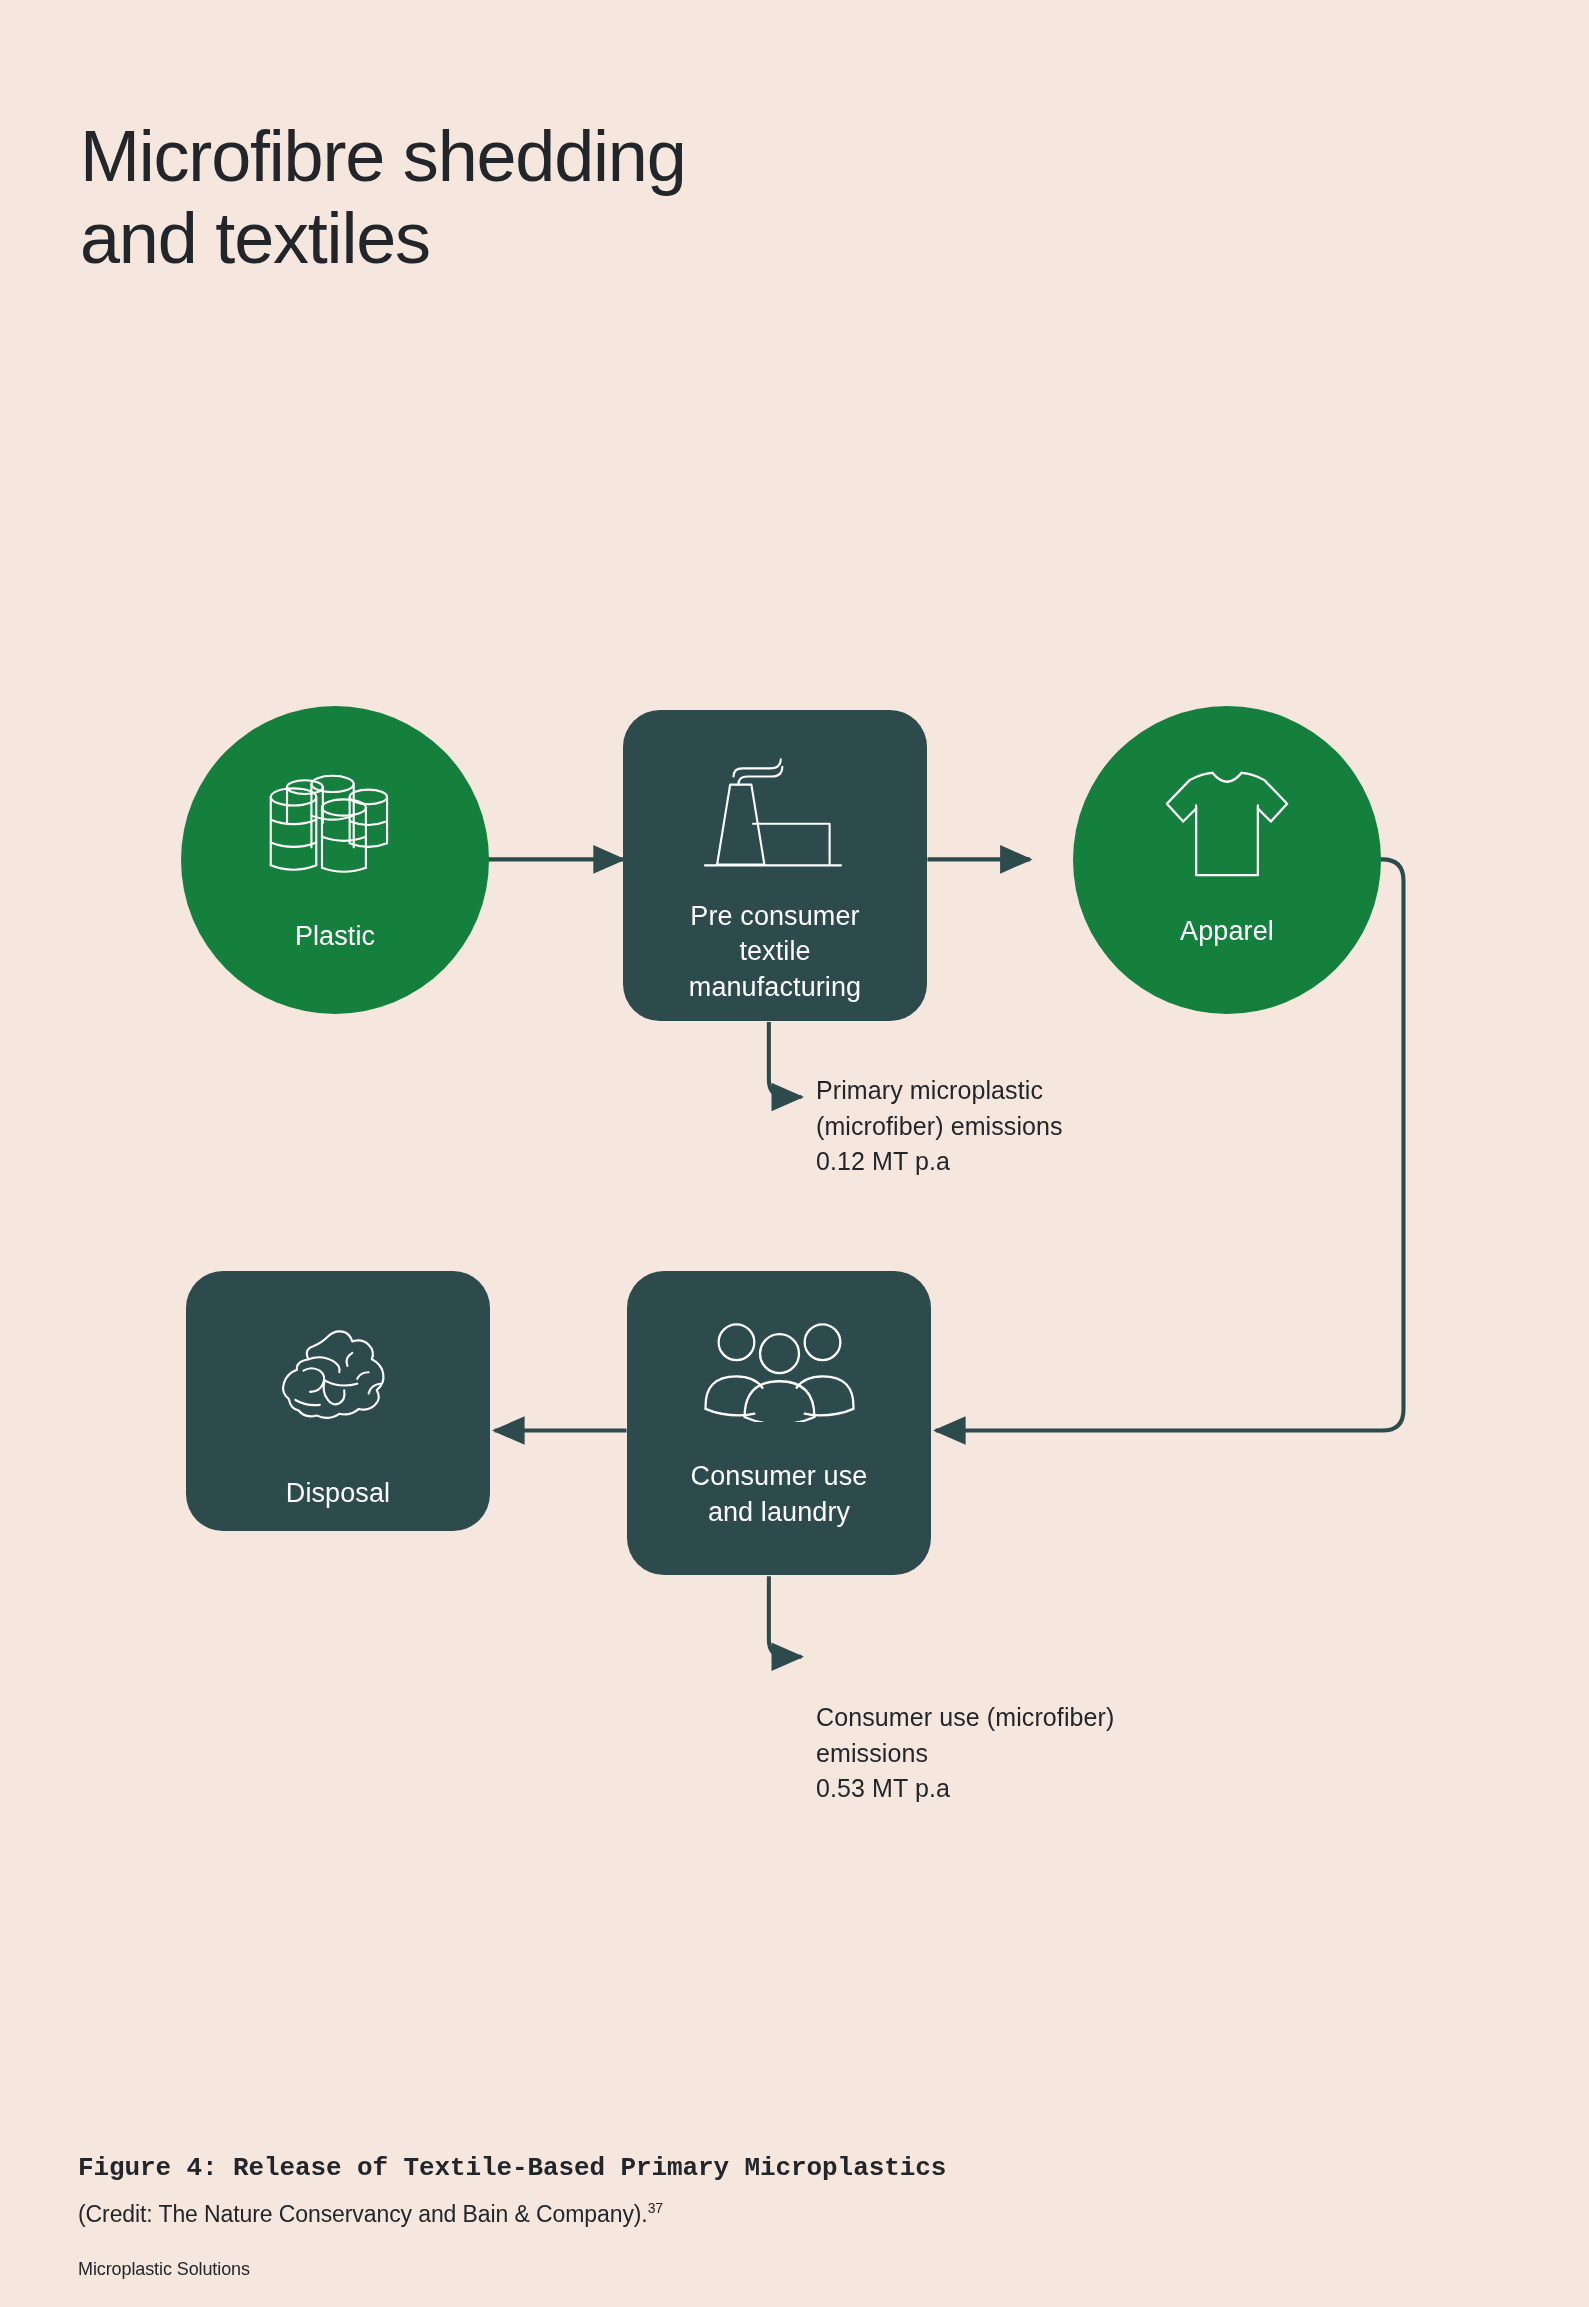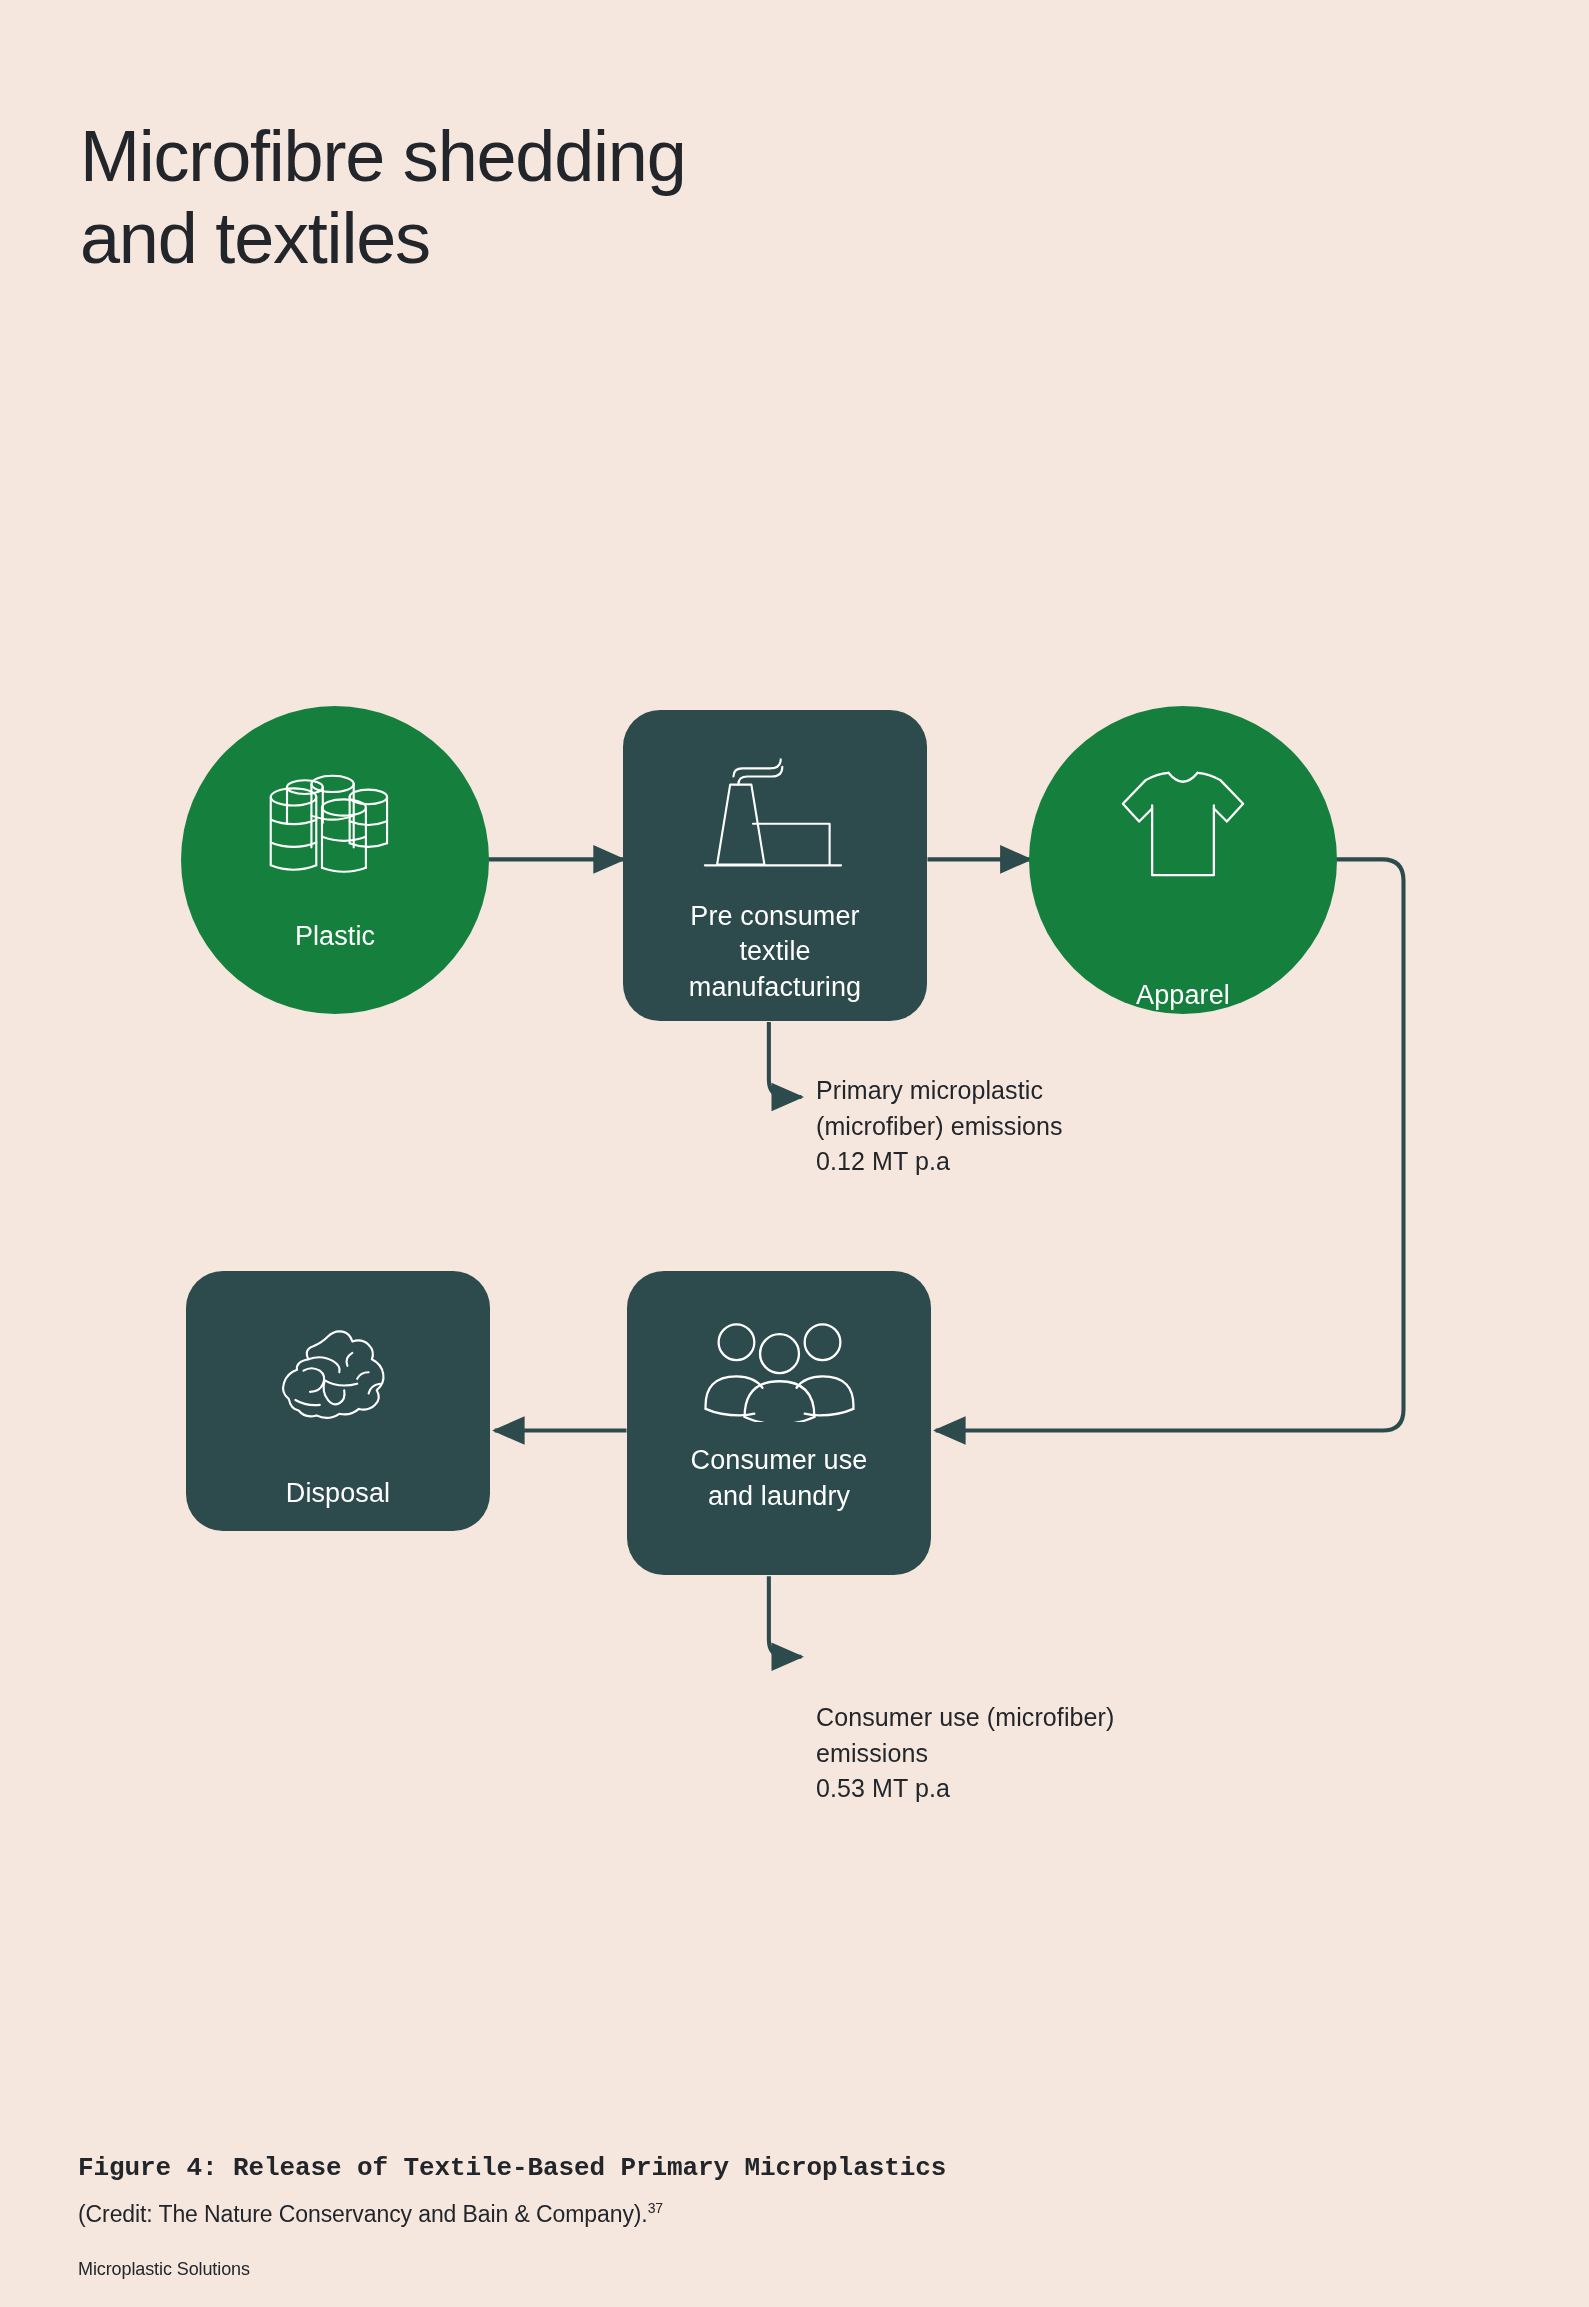--- a/index.html
+++ b/index.html
@@ -83,36 +83,36 @@
   #node-plastic .node-icon { margin-top: 60px; }
   #node-plastic .node-label { margin-top: 28px; }
 
   #node-manufacturing {
     left: 623px; top: 710px; width: 304px; height: 311px;
   }
   #node-manufacturing .node-icon { margin-top: 42px; }
   #node-manufacturing .node-label { margin-top: 19.5px; }
 
   #node-apparel {
-    left: 1029px; top: 706px; width: 308px; height: 308px; justify-content: space-between;
+    left: 1073px; top: 706px; width: 308px; height: 308px;
   }
   #node-apparel .node-icon { margin-top: 60px; }
   #node-apparel .node-label { margin-top: 29px; }
 
   #node-disposal {
     left: 186px; top: 1271px; width: 304px; height: 260px;
   }
   #node-disposal .node-icon { margin-top: 54px; }
   #node-disposal .node-label { margin-top: 42px; }
 
   #node-consumer {
     left: 627px; top: 1271px; width: 304px; height: 304px;
   }
   #node-consumer .node-icon { margin-top: 50px; }
-  #node-consumer .node-label { margin-top: 18px; }
+  #node-consumer .node-label { margin-top: 34px; }
 
   
   .annotation {
     position: absolute;
     font-size: 25px;
     line-height: 1.42;
     color: #22262B;
     white-space: pre-line;
     letter-spacing: 0.1px;
   }

